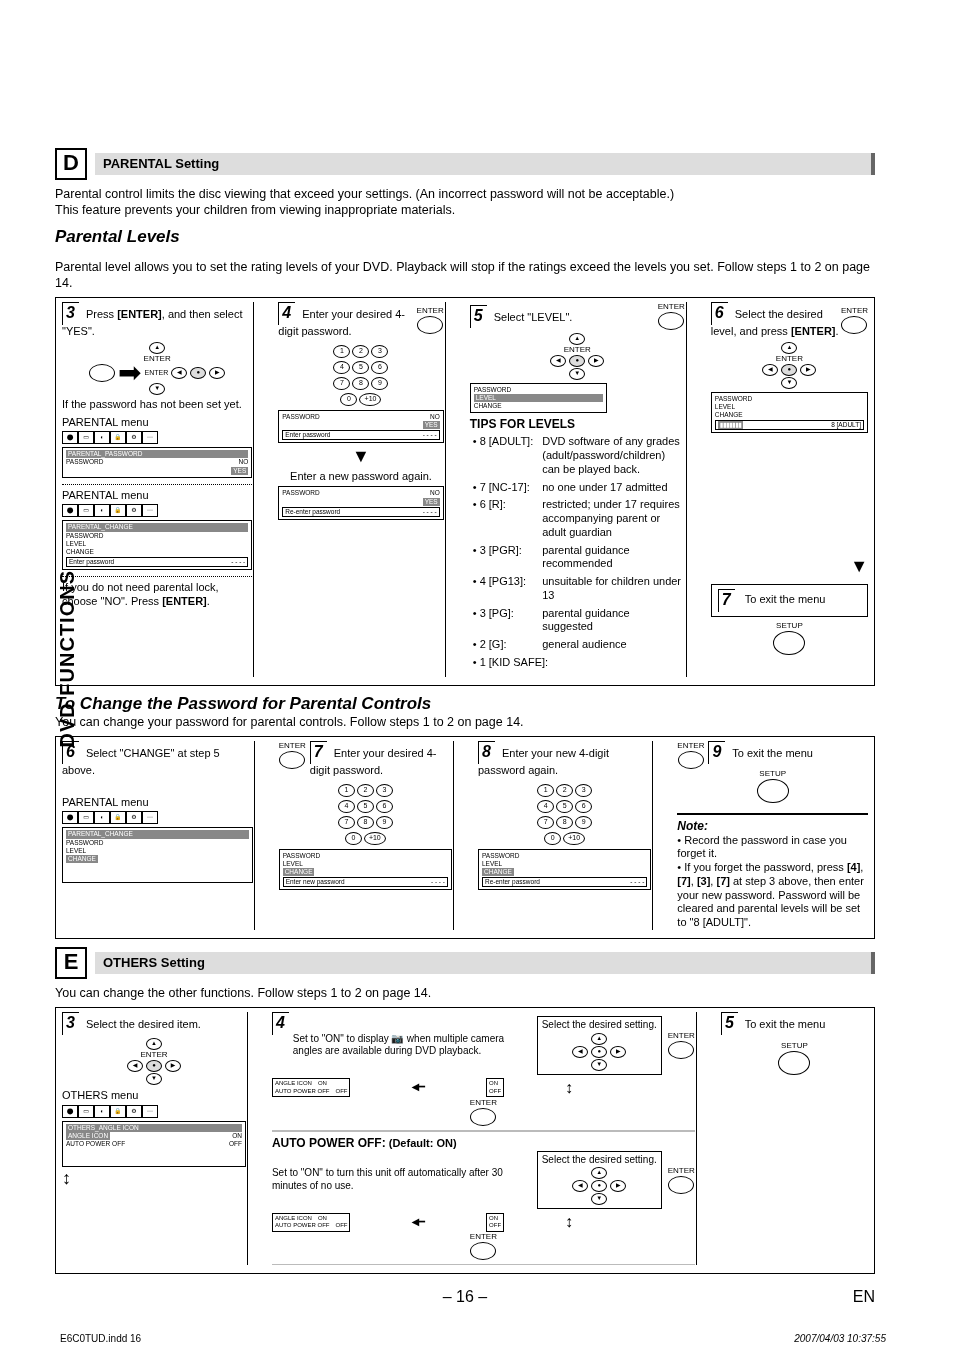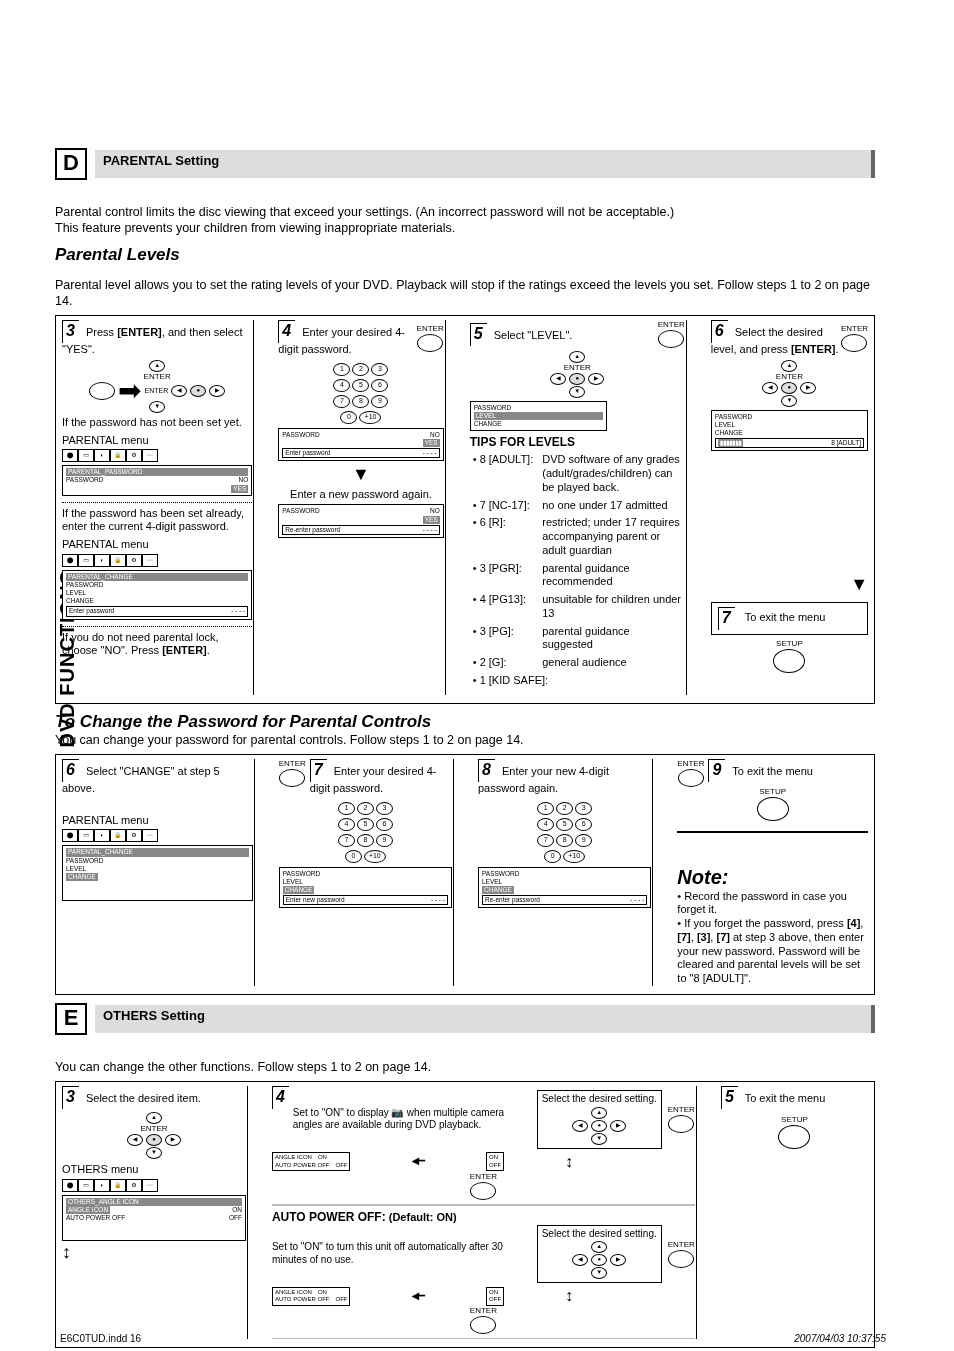--- a/index.html
+++ b/index.html
@@ -43,29 +43,29 @@
     background: #fff;
   }
   .section-title-bar {
     display: flex;
     align-items: center;
     margin-top: 8px;
   }
   .section-title-bar .bar {
     flex: 1;
     background: #ddd;
-    height: 28px;
+    height: 22px;
     line-height: 22px;
     padding-left: 8px;
     font-weight: 700;
     font-size: 13px;
     border-right: 4px solid #666;
   }
   .intro {
-    margin-top: 24px;
+    margin-top: 6px;
     font-size: 12.5px;
     line-height: 1.3;
   }
   .sub-italic {
     font-style: italic;
     font-weight: 700;
     font-size: 17px;
     margin-top: 8px;
   }
   .flow {
@@ -143,21 +143,21 @@
     border:1px solid #000; margin-top:6px; padding:4px 6px; display:flex; align-items:center; gap:6px;
   }
   .setup-btn {
     display:inline-block; width:30px; height:22px; border:1.2px solid #000; border-radius:50%;
   }
   .note-box {
     border-top:2px solid #000;
     margin-top:6px; padding-top:4px; font-size:11px; line-height:1.25;
     position:relative;
   }
-  .note-box .note-hd { font-style:italic; font-weight:700; font-size:20px;margin-top:28px; }
+  .note-box .note-hd { font-style:italic; font-weight:700; font-size:12px; }
   .nav-pad { text-align:center; font-size:9px; line-height:1; margin:3px 0;}
   .nav-pad .row {display:flex; justify-content:center; gap:3px; margin:1px 0;}
   .nav-pad .c { width:14px;height:10px;border:0.8px solid #000;border-radius:50%; font-size:6px; line-height:9px;}
   .bold { font-weight:700; }
   .foot {
     position:absolute; bottom:18px; left:0; width:954px;
     font-size:10px; color:#000;
   }
   .foot .l { position:absolute; left:60px; }
   .foot .r { position:absolute; right:68px;font-style:italic; }
@@ -231,21 +231,20 @@
           <div class="row">
               <span>PASSWORD</span>
               <span>NO</span>
             </div>
           <div class="row">
               <span></span>
               <span class="hl">YES</span>
             </div>
         </div>
         <hr class="dotted-sep">
-        <div>If the password has been set already, enter the current 4-digit password.</div>
         <div class="menulabel">PARENTAL menu</div>
         <div class="tabstrip"><span>⬤</span><span>▭</span><span>◐</span><span>🔒</span><span>⚙</span><span>⋯</span></div>
         <div class="osd">
           <div class="hl">PARENTAL_CHANGE</div>
           <div>PASSWORD</div>
           <div>LEVEL</div>
           <div>CHANGE</div>
           <div class="row" style="border:0.6px solid #000; padding:0 2px; margin-top:1px;">
             <span>Enter password</span>
             <span>- - - -</span>
@@ -331,21 +330,21 @@
           <div>PASSWORD</div>
           <div class="hl">LEVEL</div>
           <div>CHANGE</div>
         </div>
         <div class="tips">
           <div class="tip-title">TIPS FOR LEVELS</div>
           <table>
             <tbody>
                 <tr>
                   <td>• 8 [ADULT]:</td>
-                  <td>DVD software of any grades (adult/grades/children) can be played back.</td>
+                  <td>DVD software of any grades (adult/password/children) can be played back.</td>
                 </tr>
             <tr>
                   <td>• 7 [NC-17]:</td>
                   <td>no one under 17 admitted</td>
                 </tr>
             <tr>
                   <td>• 6 [R]:</td>
                   <td>restricted; under 17 requires accompanying parent or adult guardian</td>
                 </tr>
             <tr>

